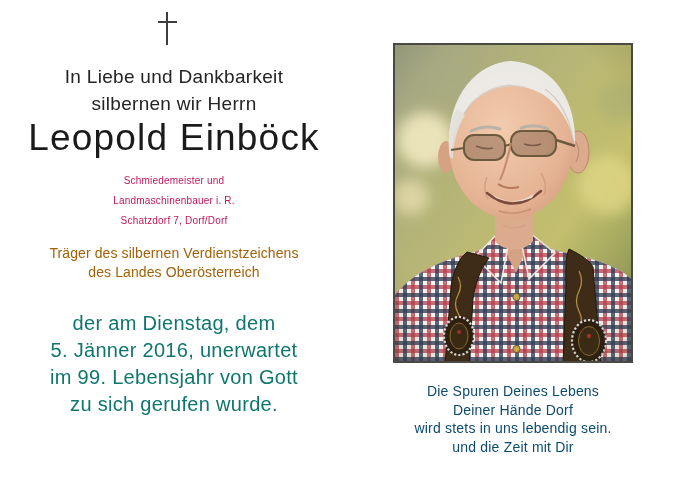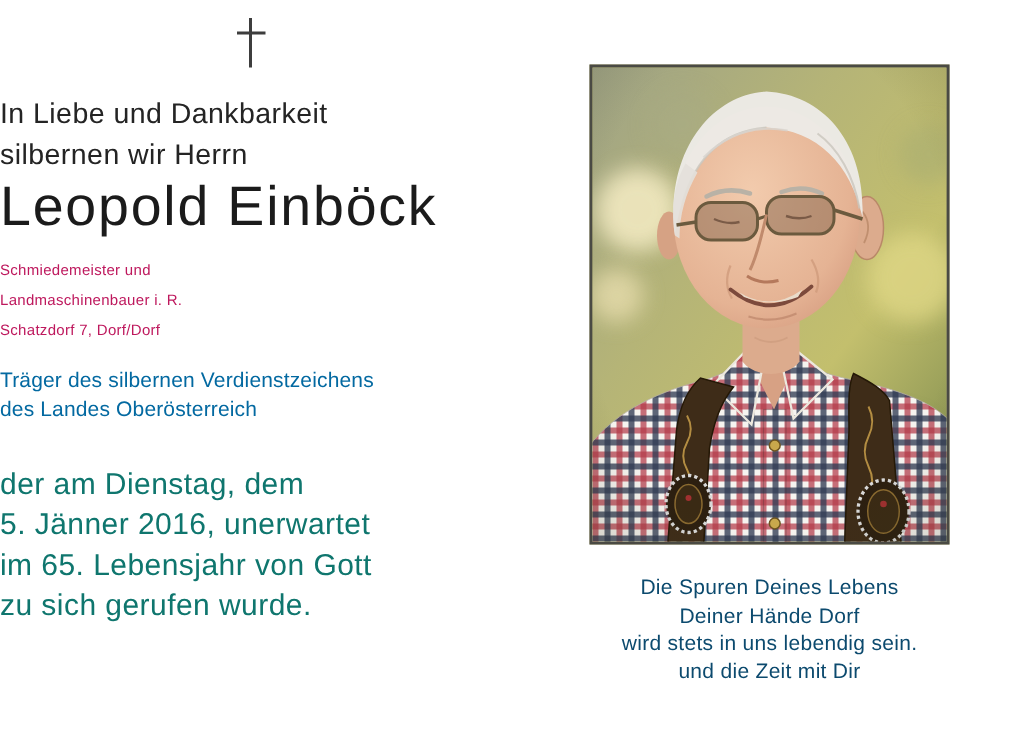--- a/index.html
+++ b/index.html
@@ -4,34 +4,35 @@
 <style>
   * { margin:0; padding:0; box-sizing:border-box; }
   html,body { background:#888; }
   body { font-family:"Liberation Sans", sans-serif; }
   .card {
     position:relative; width:680px; height:500px; margin:0 auto;
     background:#ffffff; color:#212121; overflow:hidden;
   }
   .left-col {
     position:absolute; left:0; top:0; width:348px; height:100%;
+    text-align:center;
   }
   .cross-wrap { position:relative; height:38px; margin-top:10px; }
   .cross-v {
     position:absolute; left:166px; top:2px; width:2px; height:33px;
     background:#3d3d3d; display:block;
   }
   .cross-h {
     position:absolute; left:158px; top:11px; width:19px; height:2px;
     background:#3d3d3d; display:block;
   }
   .intro { margin-top:15px; font-size:19px; line-height:27px; letter-spacing:.3px; color:#242424; }
   .name  { font-size:37px; line-height:42px; letter-spacing:1.2px; color:#1b1b1b; font-weight:400; }
   .details { margin-top:12px; font-size:10px; line-height:20px; letter-spacing:.2px; color:#be185d; }
-  .honor { margin-top:13px; font-size:14px; line-height:19px; letter-spacing:.1px; color:#0369a1; }
+  .honor { margin-top:13px; font-size:14px; line-height:19px; letter-spacing:.1px; color:#a16207; }
   .obituary { margin-top:28px; font-size:20px; line-height:27px; letter-spacing:.3px; color:#0f766e; }
 
   .photo-frame {
     position:absolute; left:393px; top:43px; width:240px; height:320px;
     border:2px solid #4a4a44; background:#b5b477;
   }
   .photo-frame svg { display:block; width:100%; height:100%; }
 
   .poem {
     position:absolute; left:389px; top:382px; width:248px;
@@ -65,21 +66,21 @@
     </div>
 
     <div class="honor">
       <div>Träger des silbernen Verdienstzeichens</div>
       <div>des Landes Oberösterreich</div>
     </div>
 
     <div class="obituary">
       <div>der am Dienstag, dem</div>
       <div>5. Jänner 2016, unerwartet</div>
-      <div>im 65. Lebensjahr von Gott</div>
+      <div>im 99. Lebensjahr von Gott</div>
       <div>zu sich gerufen wurde.</div>
     </div>
   </div>
 
   <div class="photo-frame">
     <svg viewBox="0 0 236 316" preserveAspectRatio="none">
       <defs>
         <linearGradient id="bgGrad" x1="0" y1="0" x2="1" y2="1">
           <stop offset="0" stop-color="#9fa386"></stop>
           <stop offset="0.35" stop-color="#b5b477"></stop>

